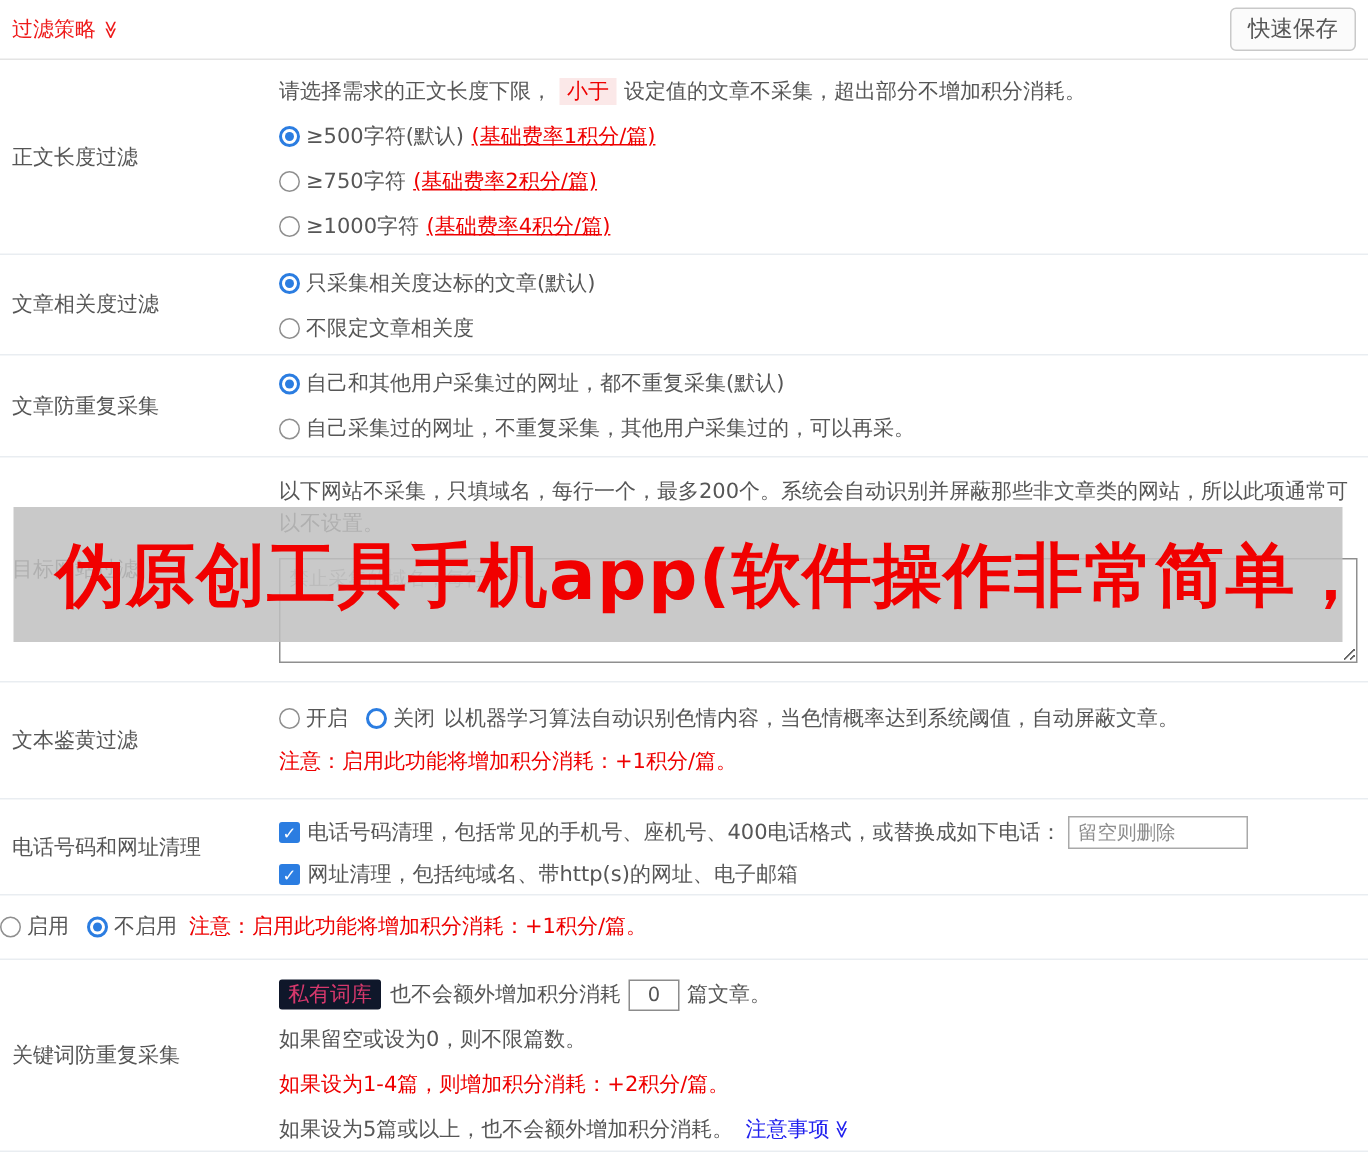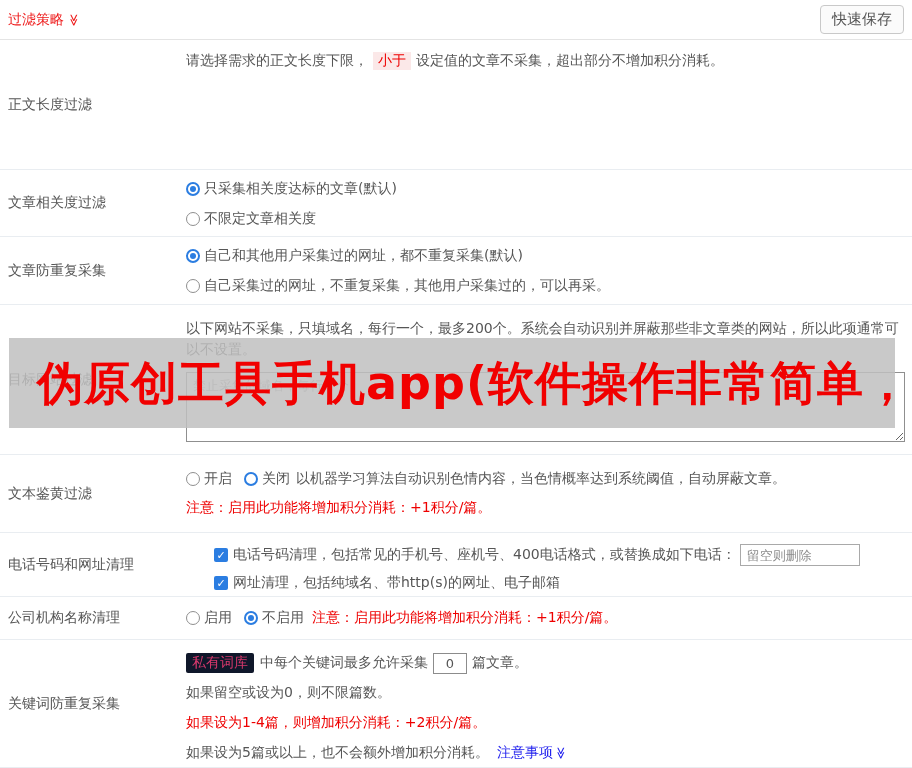--- a/index.html
+++ b/index.html
@@ -15,21 +15,21 @@
   .save-btn { border:1px solid #c9c9c9; background:#fbfbfb; color:#555; font-size:15px;
     padding:4px 11px; border-radius:4px; cursor:pointer; font-family:inherit; }
 
   
   .row { display:flex; border-bottom:1px solid #e9edf1; }
   .row:last-child { border-bottom:none; }
   .row-label { width:186px; flex:0 0 186px; display:flex; align-items:center; padding-left:8px; color:#555; }
   .row-content { flex:1; padding-right:8px; }
 
   .r1 { height:130px; } .r2 { height:67px; } .r3 { height:68px; } .r4 { height:150px; }
-  .r5 { height:78px; } .r6 { height:64px;gap:28px; } .r7 { height:43px; } .r8 { height:128px; }
+  .r5 { height:78px; } .r6 { height:64px; } .r7 { height:43px; } .r8 { height:128px; }
 
   .line { display:flex; align-items:center; }
   .h30 { height:30px; } .h28 { height:28px; }
 
   
   .radio { width:14px; height:14px; border-radius:50%; border:1px solid #8f8f8f; background:#fff;
     display:inline-block; position:relative; flex:0 0 14px; margin-right:4px; }
   .radio.checked { border:2px solid #2b7de1; }
   .radio.checked::after { content:""; position:absolute; left:50%; top:50%; width:6px; height:6px;
     margin:-3px 0 0 -3px; border-radius:50%; background:#2b7de1; }
@@ -90,20 +90,37 @@
   </div>
 
   <div class="row r1">
     <div class="row-label">正文长度过滤</div>
     <div class="row-content">
       <div class="intro">
         <span>请选择需求的正文长度下限，</span>
         <span class="tag-lt">小于</span>
         <span>设定值的文章不采集，超出部分不增加积分消耗。</span>
       </div>
+      <div class="opts">
+        <div class="line h30">
+          <span class="radio checked"></span>
+          <span>≥500字符(默认)</span>
+          <span class="fee">(基础费率1积分/篇)</span>
+        </div>
+        <div class="line h30">
+          <span class="radio"></span>
+          <span>≥750字符</span>
+          <span class="fee">(基础费率2积分/篇)</span>
+        </div>
+        <div class="line h30">
+          <span class="radio"></span>
+          <span>≥1000字符</span>
+          <span class="fee">(基础费率4积分/篇)</span>
+        </div>
+      </div>
     </div>
   </div>
 
   <div class="row r2">
     <div class="row-label">文章相关度过滤</div>
     <div class="row-content" style="padding-top:4px;">
       <div class="line h30">
         <span class="radio checked"></span>
         <span>只采集相关度达标的文章(默认)</span>
       </div>
@@ -160,37 +177,36 @@
         <input class="phone-input" type="text" placeholder="留空则删除" style="">
       </div>
       <div class="line h28">
         <span class="checkbox">✓</span>
         <span>网址清理，包括纯域名、带http(s)的网址、电子邮箱</span>
       </div>
     </div>
   </div>
 
   <div class="row r7">
-    <div class="row-label">公司机构名称清理</div>
     <div class="row-content line">
       <span class="radio"></span>
       <span>启用</span>
       <span class="radio checked gap10"></span>
       <span>不启用</span>
       <span style="width:8px;"></span>
       <span class="red">注意：启用此功能将增加积分消耗：+1积分/篇。</span>
     </div>
   </div>
 
   <div class="row r8">
     <div class="row-label">关键词防重复采集</div>
     <div class="row-content">
       <div class="line h30">
         <span class="tag-lex">私有词库</span>
-        <span>中每个关键词最多允许采集</span>
+        <span>也不会额外增加积分消耗</span>
         <input class="count-input" type="text" value="0" style="">
         <span>篇文章。</span>
       </div>
       <div class="line h30">如果留空或设为0，则不限篇数。</div>
       <div class="line h30 red">如果设为1-4篇，则增加积分消耗：+2积分/篇。</div>
       <div class="line h30">
         <span>如果设为5篇或以上，也不会额外增加积分消耗。</span>
         <span class="link">
           <span>注意事项</span>
           <span class="chev">≫</span>

